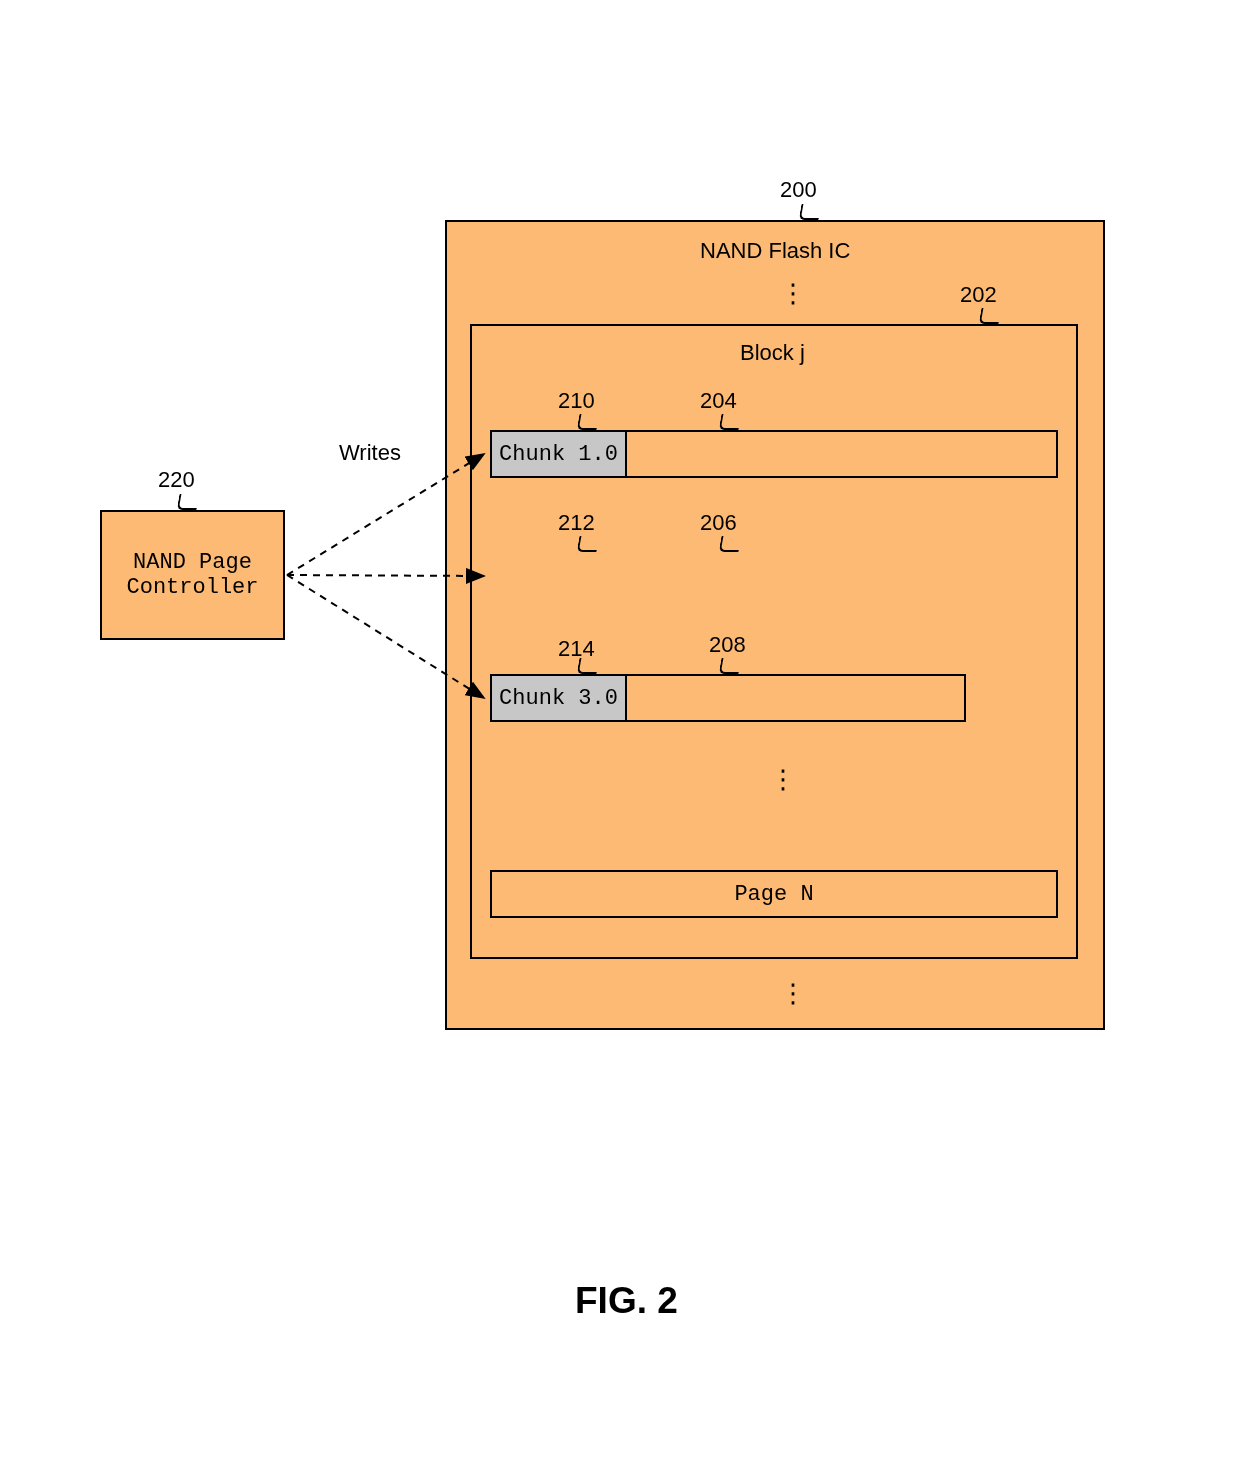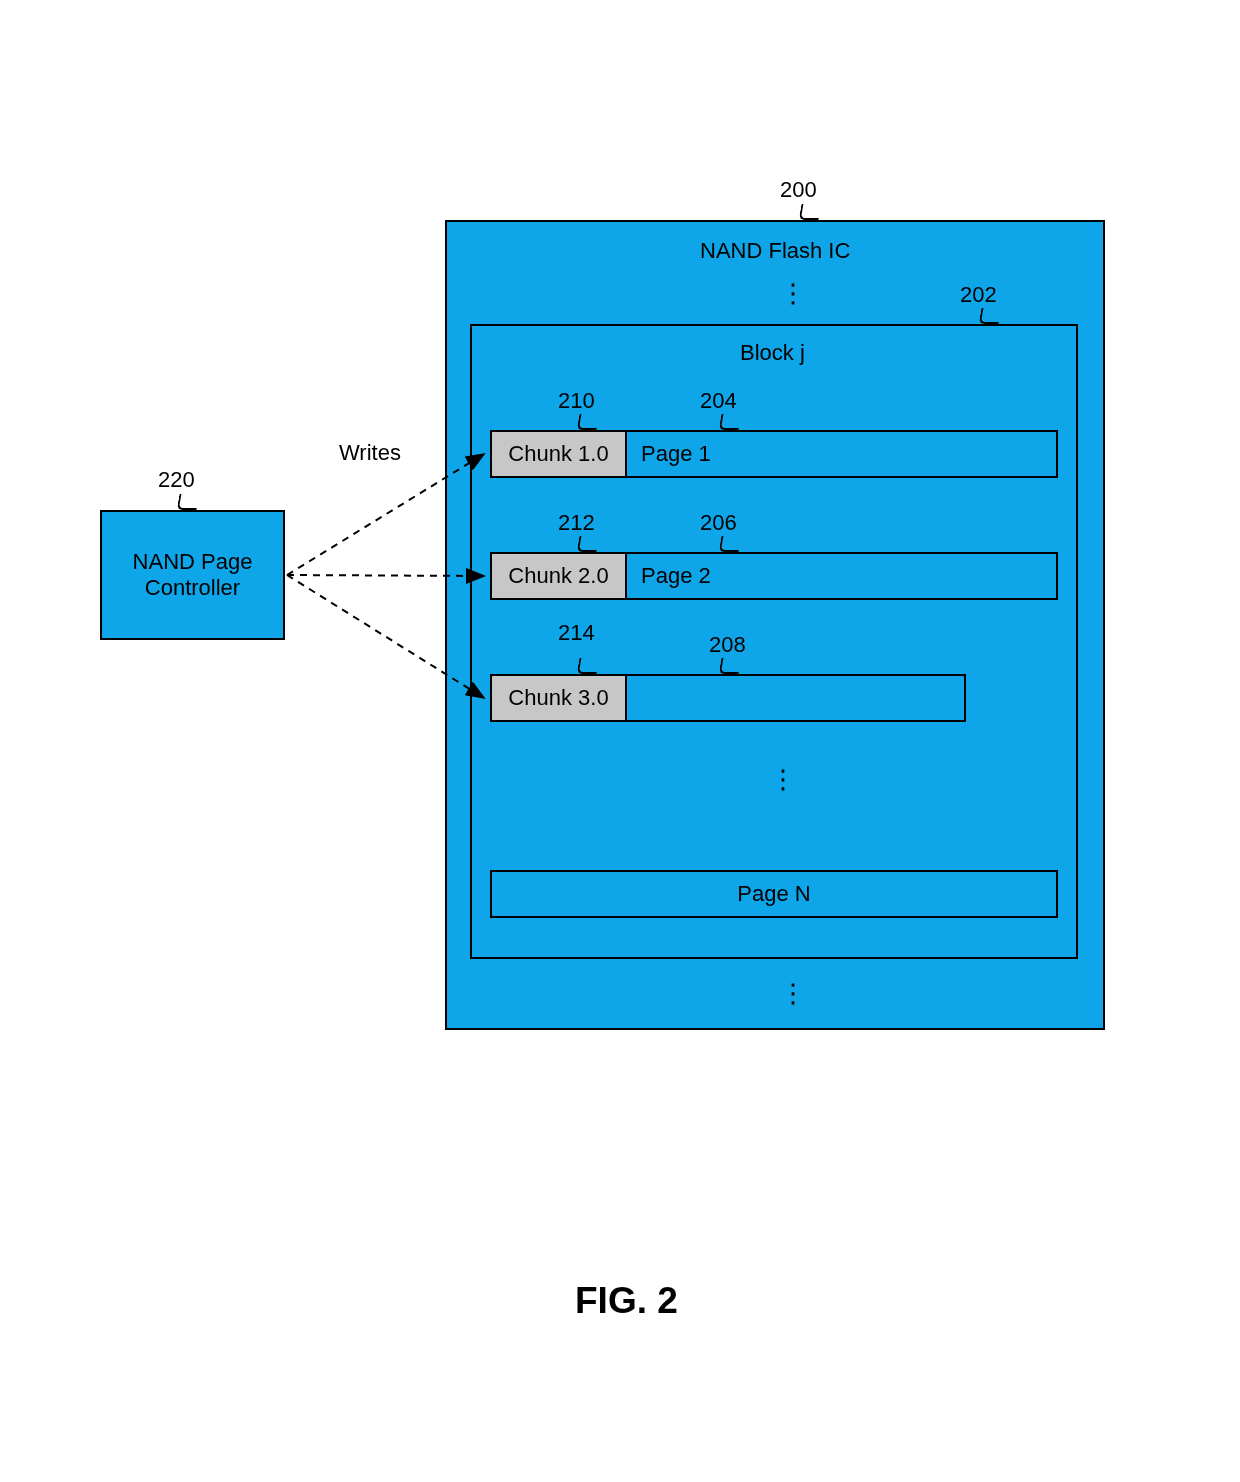--- a/index.html
+++ b/index.html
@@ -11,22 +11,23 @@
     color: #000;
   }
   .canvas {
     position: relative;
     width: 1240px;
     height: 1482px;
   }
   .box {
     position: absolute;
     border: 2px solid #000;
-    background: #0ea5e9;
+    background: #fdba74;
     box-sizing: border-box;
+    font-family: Liberation Mono, monospace;
   }
   .label-abs {
     position: absolute;
     white-space: nowrap;
   }
   .center {
     text-align: center;
   }
   .chunk {
     background: #c7c7c7;
@@ -100,36 +101,29 @@
 
   <div class="label-abs center" style="left:558px; top:388px;">210</div>
   <div class="ref-tick" style="left:578px; top:414px;"></div>
   <div class="label-abs center" style="left:700px; top:388px;">204</div>
   <div class="ref-tick" style="left:720px; top:414px;"></div>
 
   <div class="box" style="left:490px; top:430px; width:568px; height:48px;">
     <div class="chunk" style="width:135px;">
         <span>Chunk 1.0</span>
       </div>
-    <div class="page-label">Page 1</div>
   </div>
 
   <div class="label-abs center" style="left:558px; top:510px;">212</div>
   <div class="ref-tick" style="left:578px; top:536px;"></div>
   <div class="label-abs center" style="left:700px; top:510px;">206</div>
   <div class="ref-tick" style="left:720px; top:536px;"></div>
 
-  <div class="box" style="left:490px; top:552px; width:568px; height:48px;">
-    <div class="chunk" style="width:135px;">
-        <span>Chunk 2.0</span>
-      </div>
-    <div class="page-label">Page 2</div>
-  </div>
 
-  <div class="label-abs center" style="left:558px; top:620px;">214</div>
+  <div class="label-abs center" style="left:558px; top:636px;">214</div>
   <div class="ref-tick" style="left:578px; top:658px;"></div>
   <div class="label-abs center" style="left:709px; top:632px;text-align:right;">208</div>
   <div class="ref-tick" style="left:720px; top:658px;"></div>
 
   <div class="box" style="left:490px; top:674px; width:476px; height:48px;">
     <div class="chunk" style="width:135px;">
         <span>Chunk 3.0</span>
       </div>
   </div>
 

